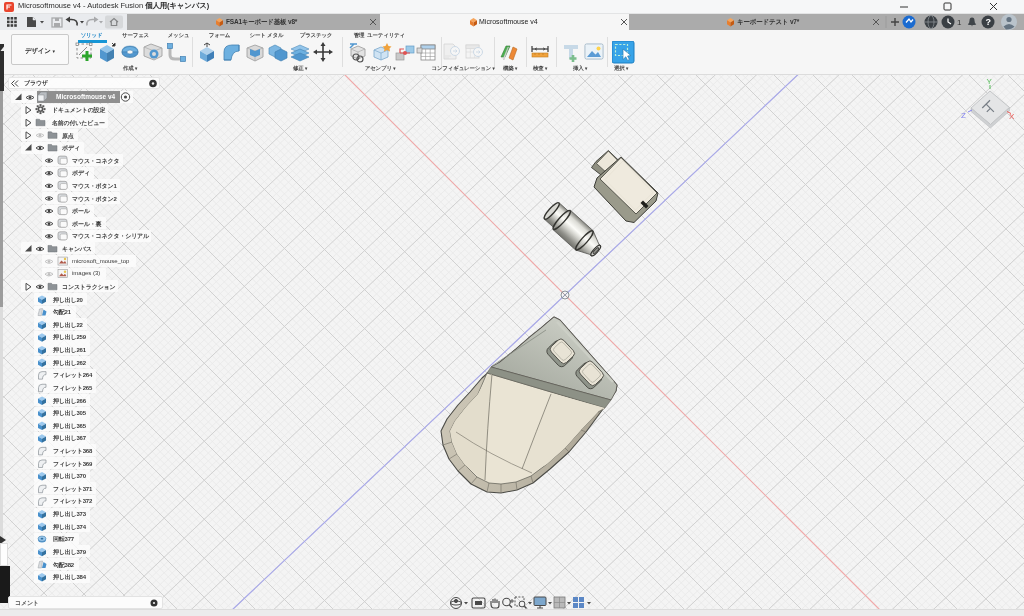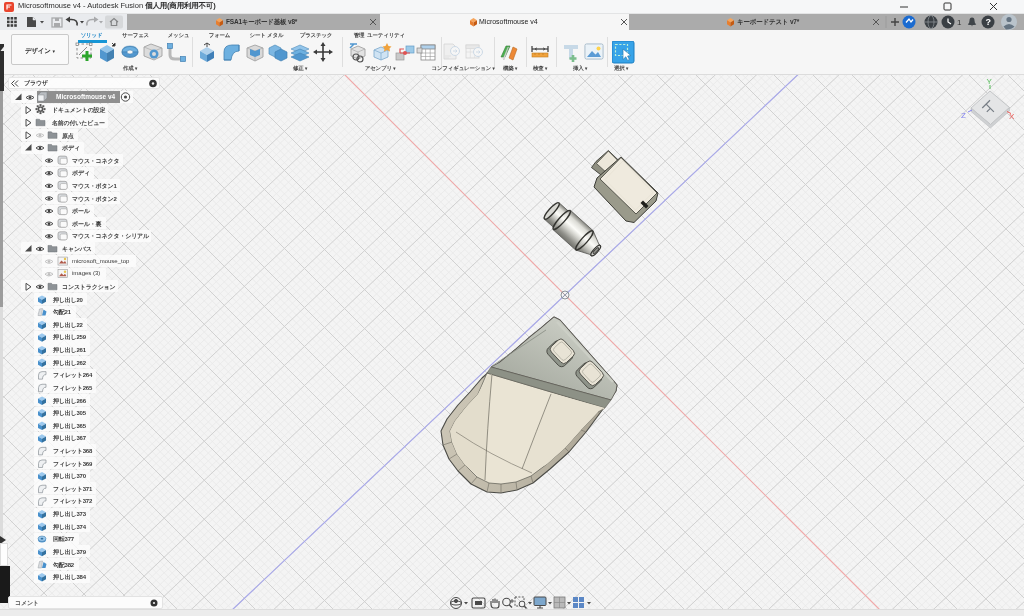--- a/index.html
+++ b/index.html
@@ -92,21 +92,21 @@
         <line x1="968" y1="112" x2="972" y2="110" stroke="#8181ee" stroke-width="1"></line>
         <text x="1009" y="119" font-size="8" fill="#ea5955">X</text>
         <line x1="1007" y1="111.5" x2="1011" y2="113.5" stroke="#ea5955" stroke-width="1"></line>
       </g>
 </svg>
     <div style="position:absolute;left:0;top:0;width:1024px;height:14px;background:#f6f7f8;border-bottom:1px solid #e3e4e5">
       <svg style="position:absolute;left:4px;top:2px" width="10" height="10">
         <rect width="10" height="10" rx="2" fill="#e9452e"></rect>
         <path d="M3,7.5 L3,3 L7.5,3 M3,5 L6,5" stroke="#fff" stroke-width="1.2" fill="none"></path>
       </svg>
-      <div style="position:absolute;left:18px;top:1px;font-size:7.5px;color:#2b2b2b;white-space:nowrap">Microsoftmouse v4 - Autodesk Fusion <span class="cj">個人用(商用利用不可)</span></div>
+      <div style="position:absolute;left:18px;top:1px;font-size:7.5px;color:#2b2b2b;white-space:nowrap">Microsoftmouse v4 - Autodesk Fusion <span class="cj">個人用(キャンバス)</span></div>
       <svg style="position:absolute;left:893px;top:0" width="131" height="14">
         <line x1="7" y1="7" x2="15" y2="7" stroke="#333" stroke-width="1"></line>
         <rect x="51" y="3" width="7" height="7" fill="none" stroke="#333" stroke-width="1" rx="1"></rect>
         <path d="M97,3 L104,10 M104,3 L97,10" stroke="#333" stroke-width="1"></path>
       </svg>
     </div>
     <div style="position:absolute;left:0;top:14px;width:1024px;height:16px;background:#e9ebee">
       <div style="position:absolute;left:127px;top:0;width:897px;height:16px;background:#ababab"></div>
       <svg style="position:absolute;left:0;top:0" width="127" height="16">
 <g fill="#3f3f3f">

